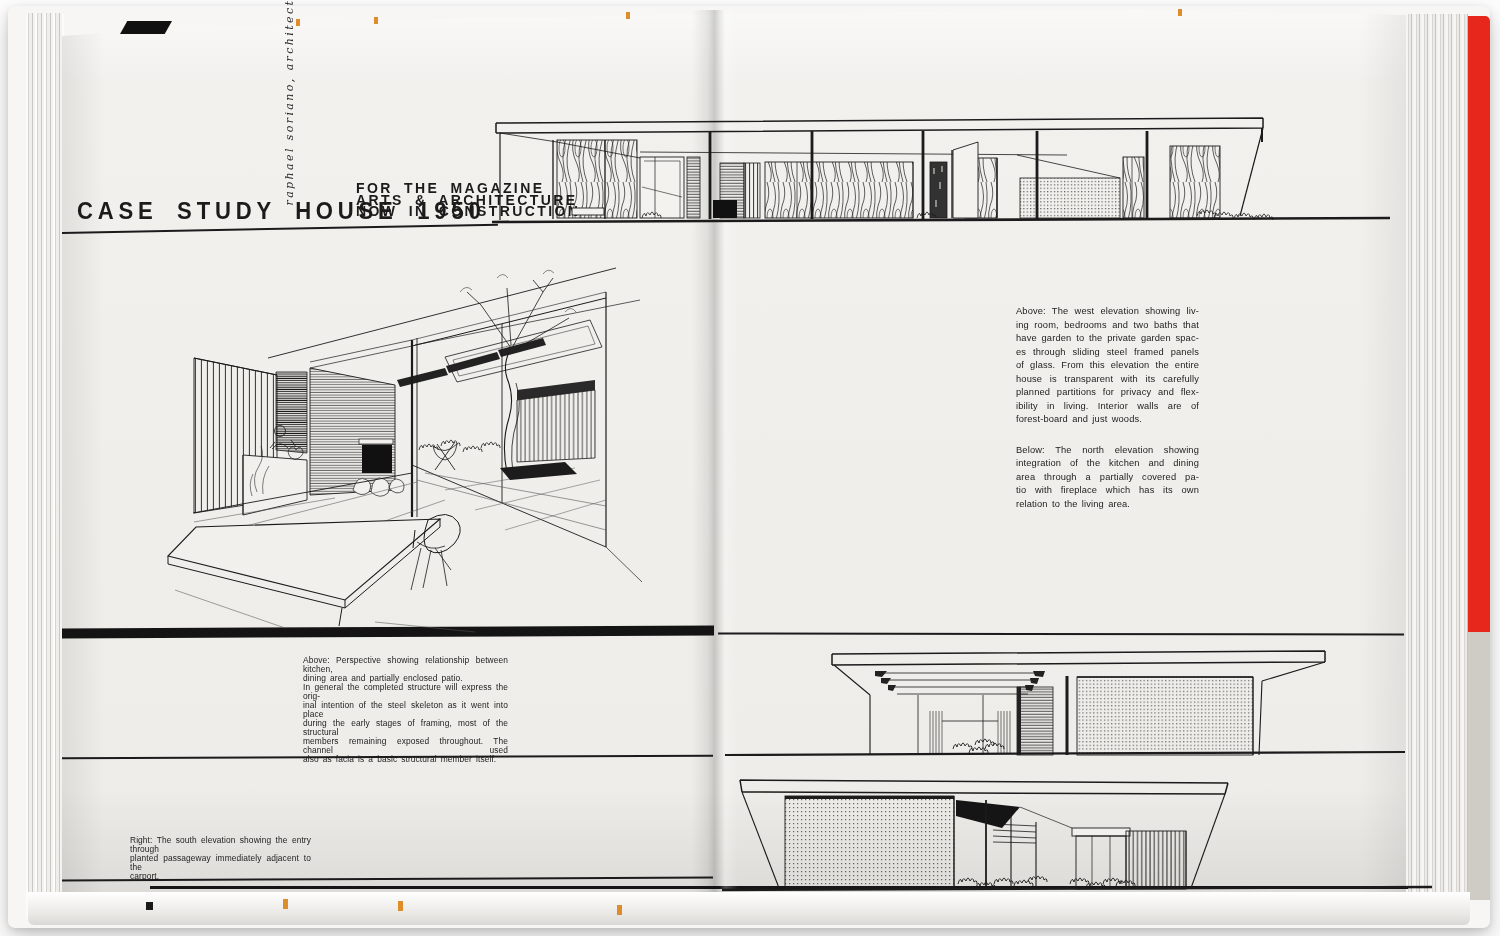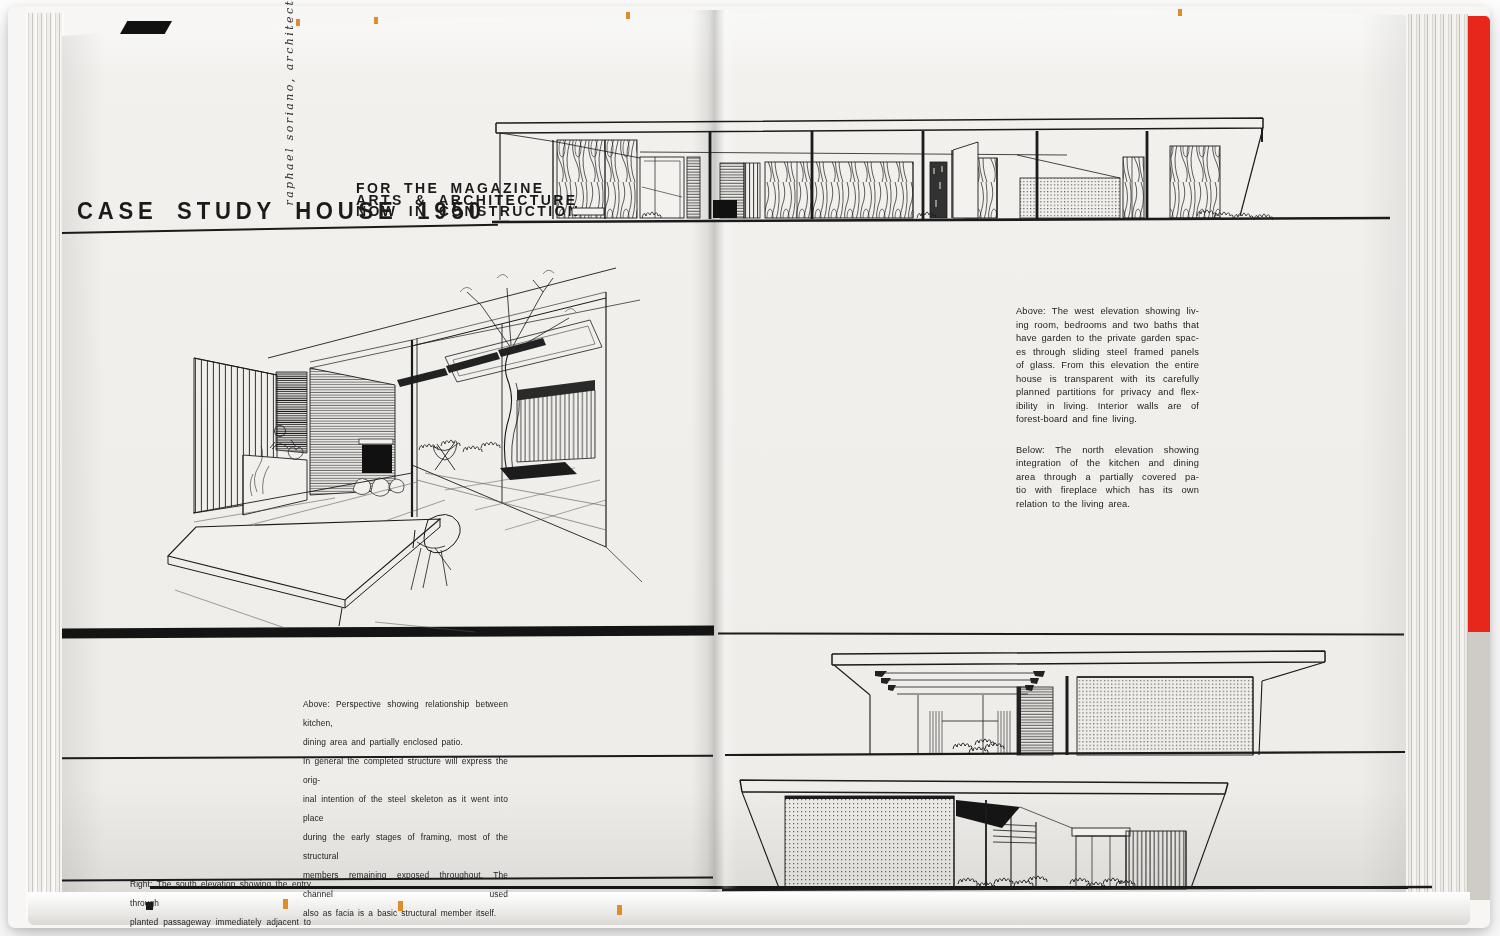--- a/index.html
+++ b/index.html
@@ -44,21 +44,21 @@
     transform:scale(.96,1.06);transform-origin:left top;white-space:nowrap;}
   .subtitle{left:356px;top:183px;font-size:14px;font-weight:bold;letter-spacing:2.4px;word-spacing:5px;line-height:11.5px;white-space:nowrap;}
   .title-rule{left:62px;top:232px;width:436px;height:2px;background:#1b1b1b;transform:rotate(-1.1deg);transform-origin:left center;}
 
   .black-bar{left:62px;top:627px;width:652px;height:10px;background:#141414;transform:rotate(-.25deg);}
   .rule{height:1.8px;background:#1b1b1b;}
   .rule-left-mid{left:62px;top:756px;width:651px;transform:rotate(-.2deg);}
   .rule-left-bottom{left:62px;top:878px;width:651px;transform:rotate(-.25deg);}
   .rule-right-top{left:718px;top:633px;width:686px;transform:rotate(.1deg);}
 
-  .cap{font-size:8.4px;line-height:19px;letter-spacing:.1px;word-spacing:1.6px;color:#222;margin-top:39px;}
+  .cap{font-size:8.4px;line-height:9px;letter-spacing:.1px;word-spacing:1.6px;color:#222;}
   .cap .ln,.textblock .ln{text-align:justify;text-align-last:justify;white-space:normal;}
   .cap .ln.end,.textblock .ln.end{text-align-last:left;}
   .cap-mid{left:303px;top:656px;width:205px;}
   .cap-bottom{left:130px;top:836px;width:181px;}
   .textblock{left:1016px;top:305px;width:183px;font-size:9.3px;line-height:13.5px;letter-spacing:.15px;word-spacing:1.5px;color:#222;}
   .textblock .para:nth-child(1){margin-bottom:17px;}
   .textblock .para:nth-child(2){margin-bottom:7px;}
 
   svg{position:absolute;overflow:visible;}
 </style>
@@ -123,21 +123,21 @@
   <div class="abs textblock">
       <div class="para">
         <div class="ln">Above:  The west elevation showing liv-</div>
         <div class="ln">ing room, bedrooms and two baths that</div>
         <div class="ln">have garden to the private garden spac-</div>
         <div class="ln">es through sliding steel framed panels</div>
         <div class="ln">of glass.  From this elevation the entire</div>
         <div class="ln">house is transparent with its carefully</div>
         <div class="ln">planned partitions for privacy and flex-</div>
         <div class="ln">ibility in living.  Interior walls are of</div>
-        <div class="ln end">forest-board and fine living.</div>
+        <div class="ln end">forest-board and just woods.</div>
       </div>
       <div class="para">
         <div class="ln">Below:  The north elevation showing</div>
         <div class="ln">integration of the kitchen and dining</div>
         <div class="ln">area through a partially covered pa-</div>
         <div class="ln">tio with fireplace which has its own</div>
         <div class="ln end">relation to the living area.</div>
       </div>
     </div>
   <div class="abs rule rule-right-top"></div>

